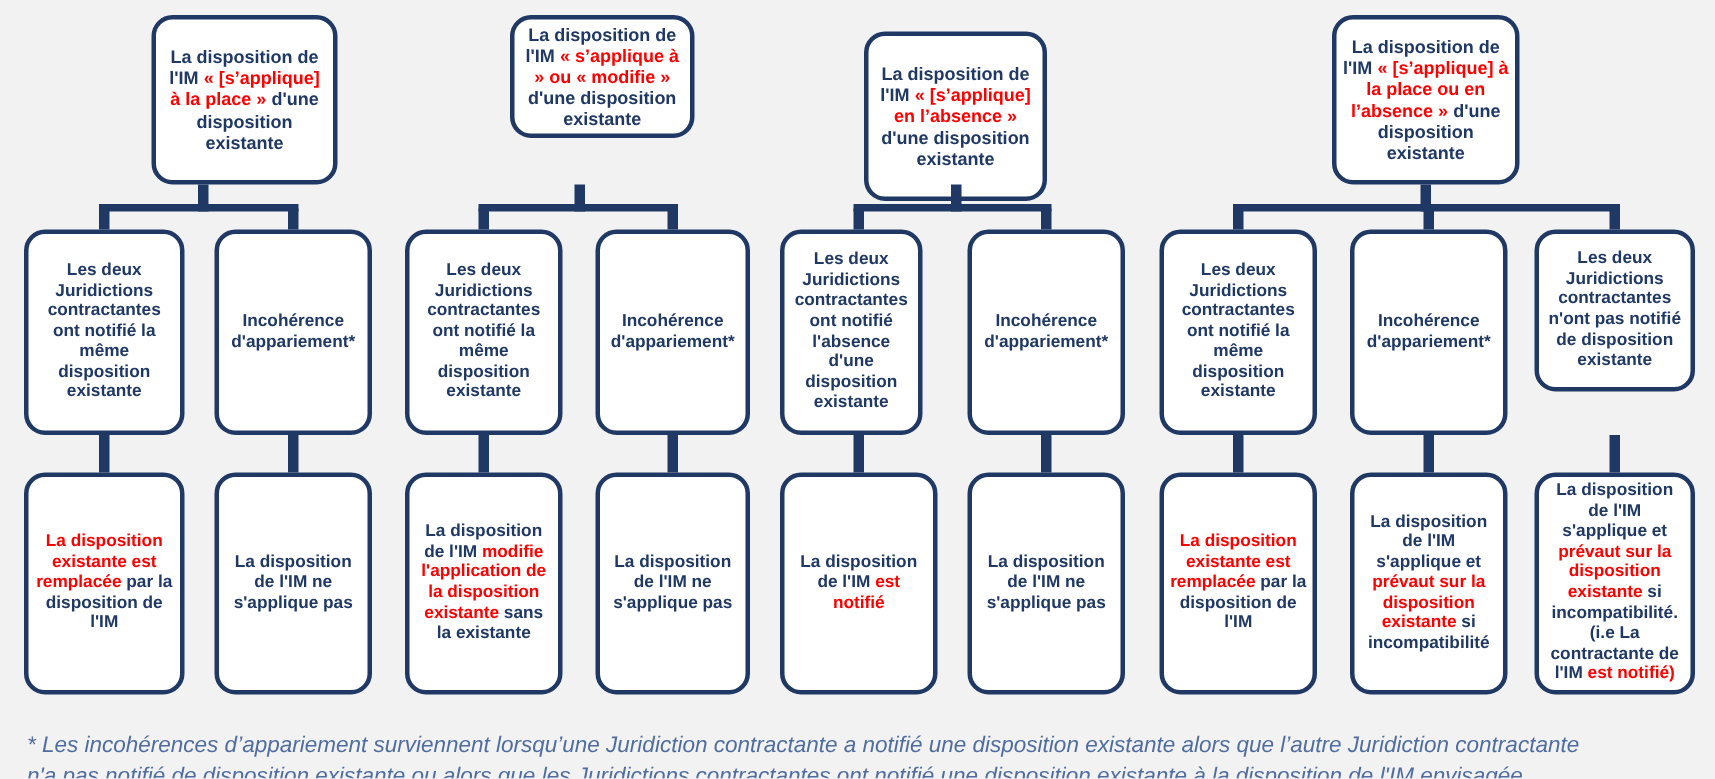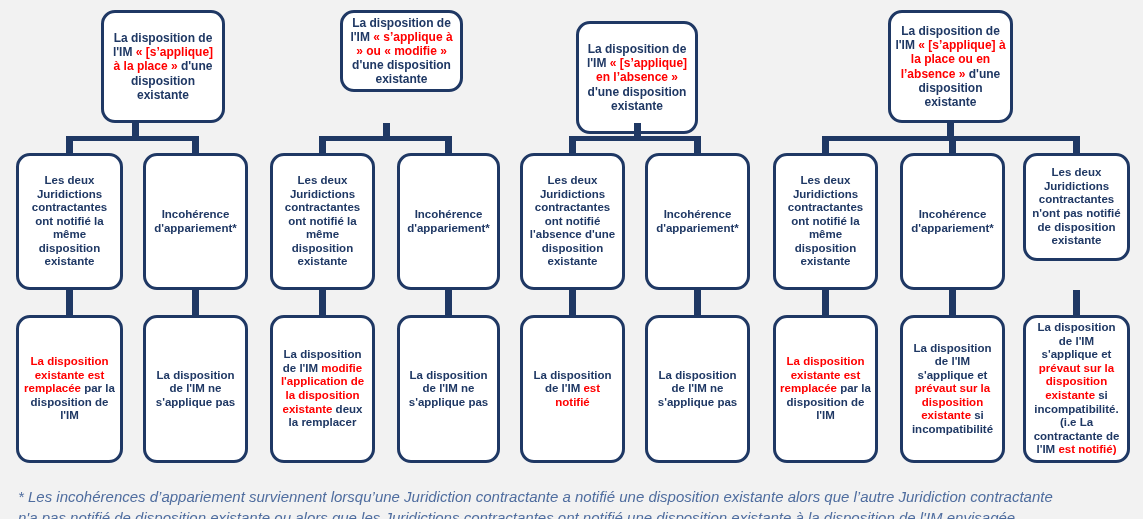--- a/index.html
+++ b/index.html
@@ -57,33 +57,33 @@
     <div class="connector" style="left: 319px; top: 139px; width: 7px; height: 14px;"></div>
     <div class="box child-box" style="left: 270px; top: 153px; width: 105px; height: 137px;">
       <div><span class="seg-n">Les deux Juridictions contractantes ont notifié la même disposition existante</span></div>
     </div>
     <div class="connector" style="left: 445px; top: 139px; width: 7px; height: 14px;"></div>
     <div class="box child-box" style="left: 397px; top: 153px; width: 103px; height: 137px;">
       <div><span class="seg-n">Incohérence d'appariement*</span></div>
     </div>
     <div class="connector" style="left: 319px; top: 290px; width: 7px; height: 25px;"></div>
     <div class="box outcome-box" style="left: 270px; top: 315px; width: 105px; height: 148px;">
-      <div><span class="seg-n">La disposition de l'IM </span><span class="seg-r">modifie l'application de la disposition existante</span><span class="seg-n"> deux la remplacer</span></div>
+      <div><span class="seg-n">La disposition de l'IM </span><span class="seg-r">modifie l'application de la disposition existante</span><span class="seg-n"> sans la existante</span></div>
     </div>
     <div class="connector" style="left: 445px; top: 290px; width: 7px; height: 25px;"></div>
     <div class="box outcome-box" style="left: 397px; top: 315px; width: 103px; height: 148px;">
       <div><span class="seg-n">La disposition de l'IM ne s'applique pas</span></div>
     </div>
     <div class="box parent-box" style="left: 576px; top: 21px; width: 122px; height: 113px;">
       <div><span class="seg-n">La disposition de l'IM </span><span class="seg-r">« [s’applique] en l’absence »</span><span class="seg-n"> d'une disposition existante</span></div>
     </div>
     <div class="connector" style="left: 633.5px; top: 123px; width: 7px; height: 18px;"></div>
     <div class="connector" style="left: 569px; top: 136px; width: 132px; height: 5px;"></div>
     <div class="connector" style="left: 569px; top: 139px; width: 7px; height: 14px;"></div>
-    <div class="box child-box" style="left: 520px; top: 153px; width: 105px; height: 137px;">
+    <div class="box child-box" style="left: 520px; top: 153px; width: 95px; height: 137px;">
       <div><span class="seg-n">Les deux Juridictions contractantes ont notifié l'absence d'une disposition existante</span></div>
     </div>
     <div class="connector" style="left: 694px; top: 139px; width: 7px; height: 14px;"></div>
     <div class="box child-box" style="left: 645px; top: 153px; width: 105px; height: 137px;">
       <div><span class="seg-n">Incohérence d'appariement*</span></div>
     </div>
     <div class="connector" style="left: 569px; top: 290px; width: 7px; height: 25px;"></div>
     <div class="box outcome-box" style="left: 520px; top: 315px; width: 105px; height: 148px;">
       <div><span class="seg-n">La disposition de l'IM </span><span class="seg-r">est notifié</span></div>
     </div>

